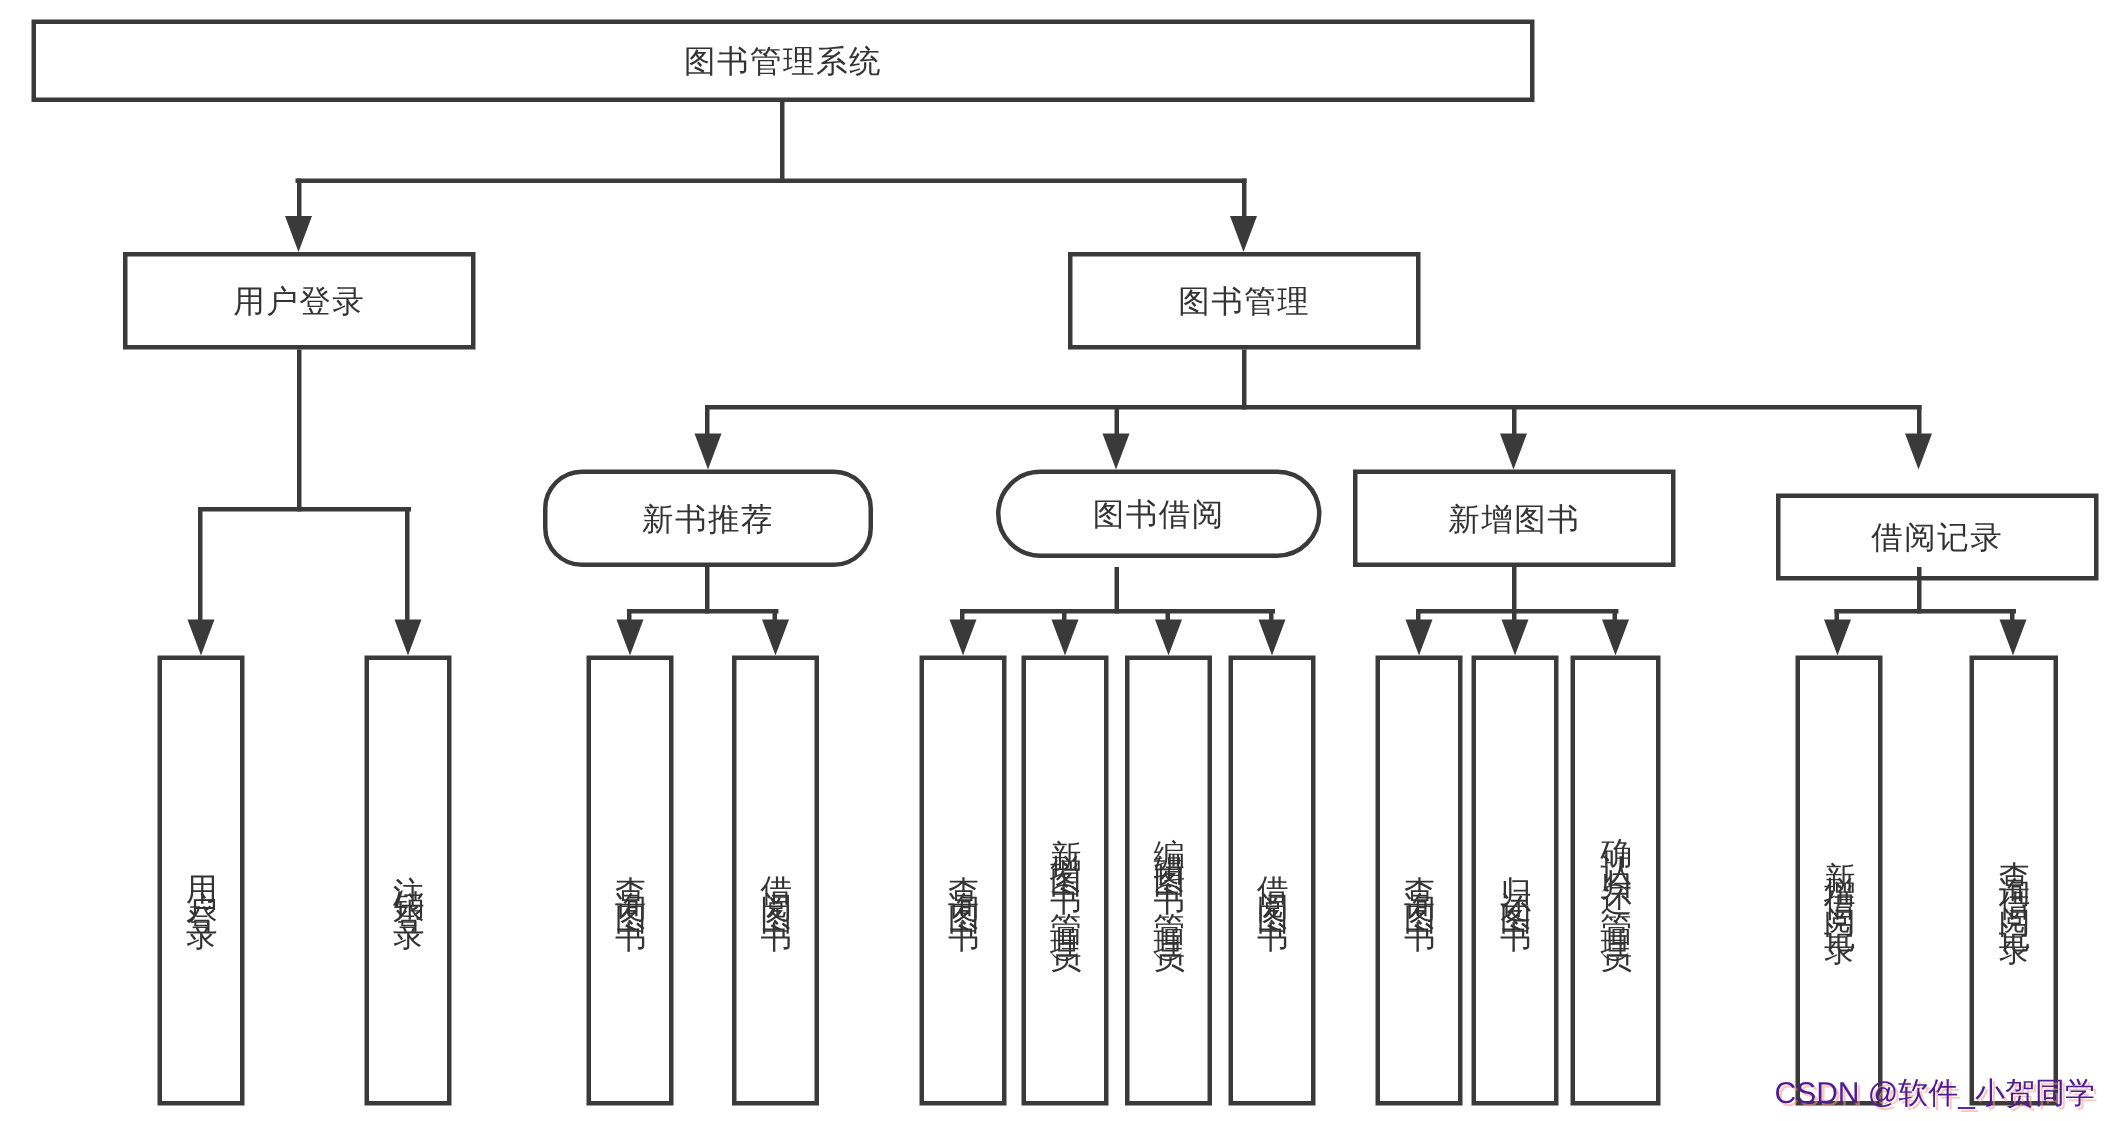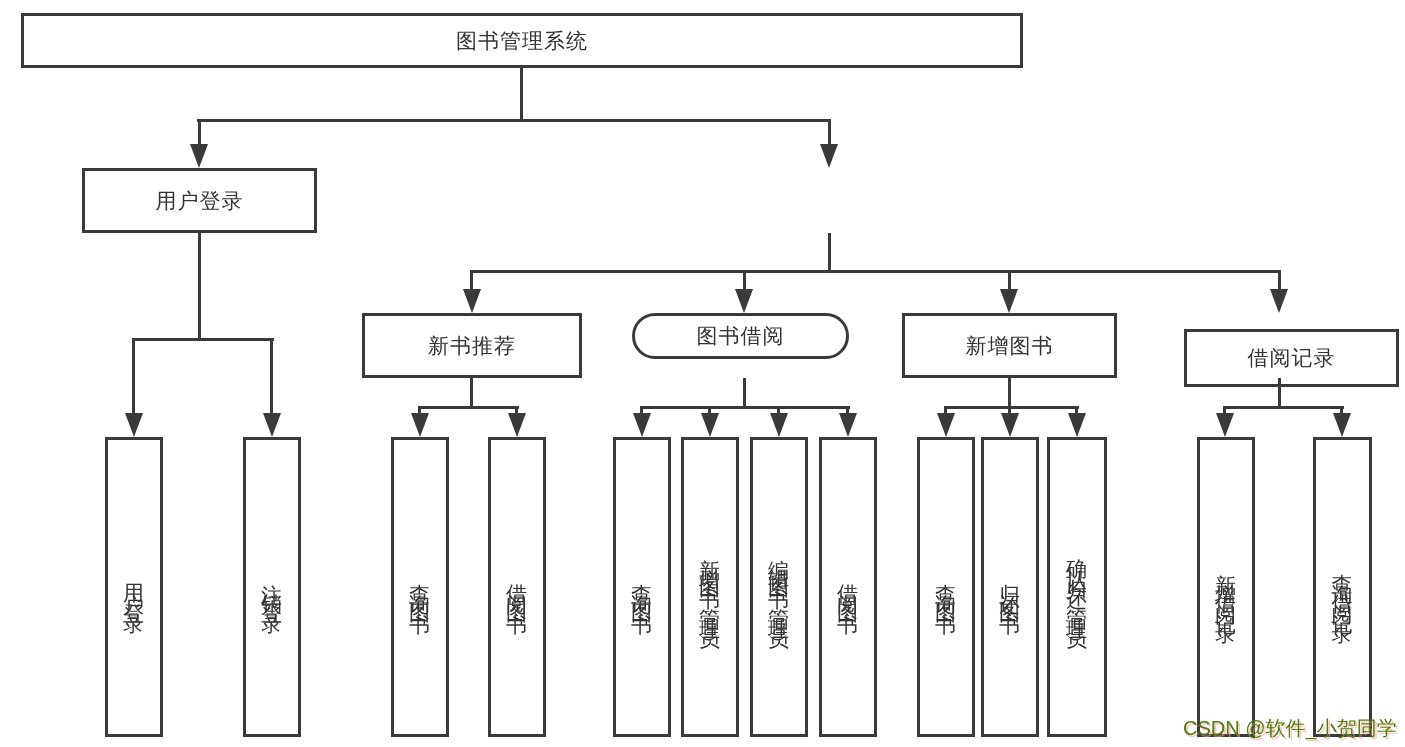--- a/index.html
+++ b/index.html
@@ -54,21 +54,21 @@
     width: 0; height: 0;
     border-left: 9px solid transparent;
     border-right: 9px solid transparent;
     border-top: 24px solid #3a3a3a;
   }
   #watermark {
     position: absolute;
     left: 1183px;
     top: 715px;
     font-size: 20px;
-    color: #4d7c0f;
+    color: #4c1d95;
     text-shadow: 2px 2px 0 rgba(247, 150, 140, 0.55);
     white-space: nowrap;
   }
 </style>
 </head>
 <body>
 
 <div id="stage">
 
   <div class="box" style="left:21px; top:13px; width:1002px; height:55px;">
@@ -77,44 +77,47 @@
 
   <div class="vl" style="left:520px; top:66px; height:56px;"></div>
   <div class="hl" style="left:197px; top:119px; width:634px;"></div>
   <div class="vl" style="left:198px; top:119px; height:28px;"></div>
   <div class="ah" style="left:190px; top:144px;"></div>
   <div class="vl" style="left:828px; top:119px; height:28px;"></div>
   <div class="ah" style="left:820px; top:144px;"></div>
 
   <div class="box" style="left:82px; top:168px; width:235px; height:65px;">
     <span>用户登录</span>
+  </div>
+  <div class="box" style="left:712px; top:168px; width:235px; height:65px;">
+    <span>图书管理</span>
   </div>
 
   <div class="vl" style="left:198px; top:233px; height:108px;"></div>
   <div class="hl" style="left:132px; top:338px; width:142px;"></div>
   <div class="vl" style="left:132px; top:338px; height:78px;"></div>
   <div class="ah" style="left:125px; top:413px;"></div>
   <div class="vl" style="left:270px; top:338px; height:78px;"></div>
   <div class="ah" style="left:263px; top:413px;"></div>
 
   <div class="vl" style="left:828px; top:233px; height:40px;"></div>
   <div class="hl" style="left:470px; top:270px; width:811px;"></div>
   <div class="vl" style="left:470px; top:270px; height:22px;"></div>
   <div class="ah" style="left:463px; top:289px;"></div>
   <div class="vl" style="left:743px; top:270px; height:22px;"></div>
   <div class="ah" style="left:735px; top:289px;"></div>
   <div class="vl" style="left:1008px; top:270px; height:22px;"></div>
   <div class="ah" style="left:1000px; top:289px;"></div>
   <div class="vl" style="left:1278px; top:270px; height:22px;"></div>
   <div class="ah" style="left:1270px; top:289px;"></div>
 
-  <div class="box" style="left:362px; top:313px; width:220px; height:65px;">
+  <div class="box" style="left:362px; top:313px; width:220px; height:65px;border-radius:26px;">
     <span>新书推荐</span>
   </div>
-  <div class="box" style="left:632px; top:313px; width:217px; height:46px;border-radius:31px;">
+  <div class="box" style="left:664px; top:313px; width:217px; height:59px;border-radius:31px;">
     <span>图书借阅</span>
   </div>
   <div class="box" style="left:902px; top:313px; width:215px; height:65px;">
     <span>新增图书</span>
   </div>
   <div class="box" style="left:1172px; top:329px; width:215px; height:58px;margin-left:12px;">
     <span>借阅记录</span>
   </div>
 
   <div class="vl" style="left:470px; top:378px; height:31px;"></div>

